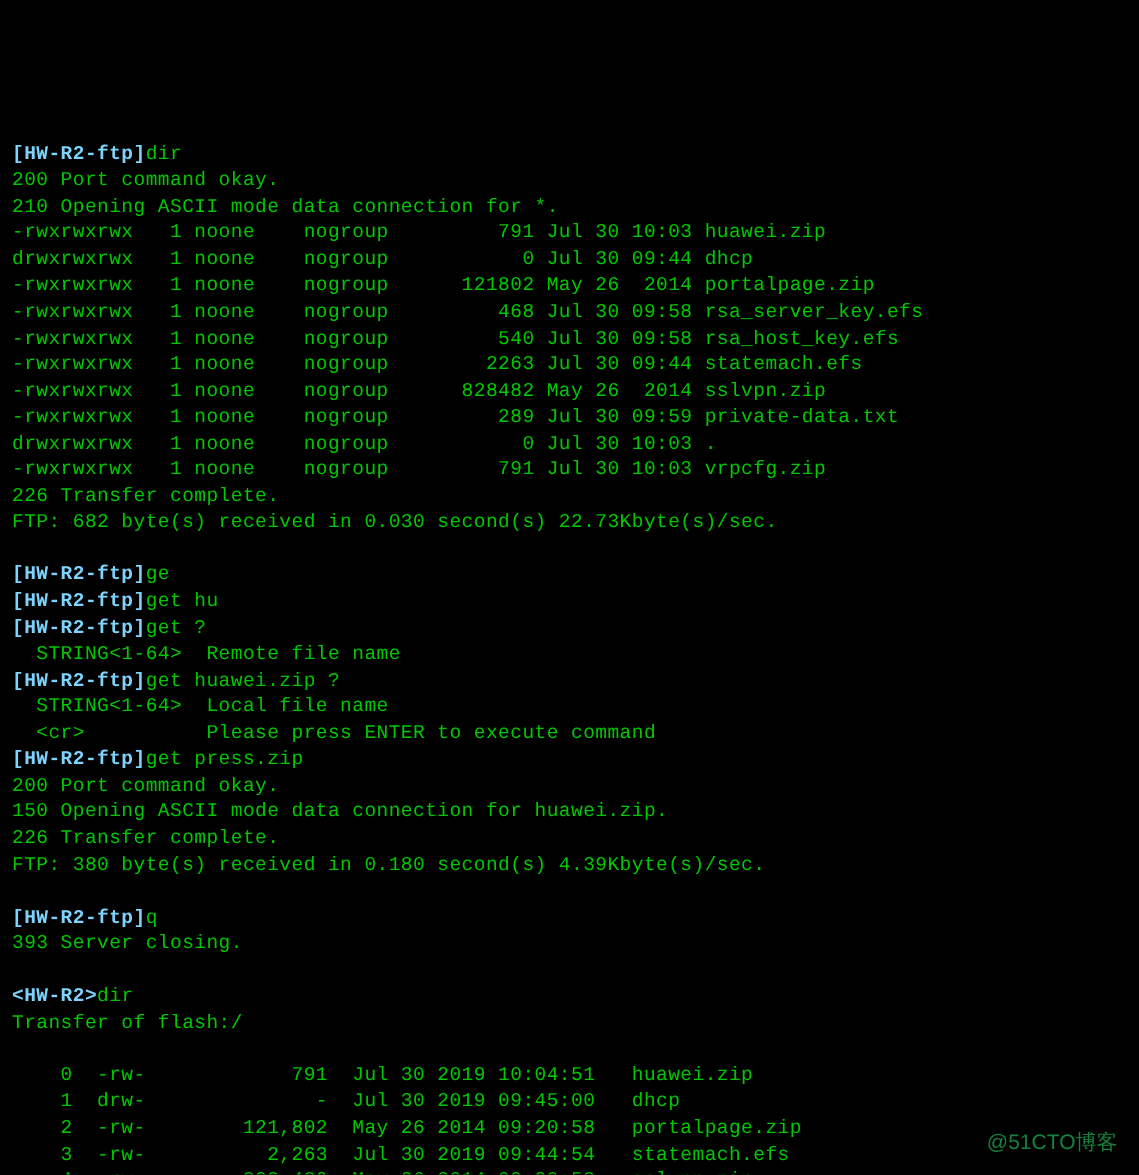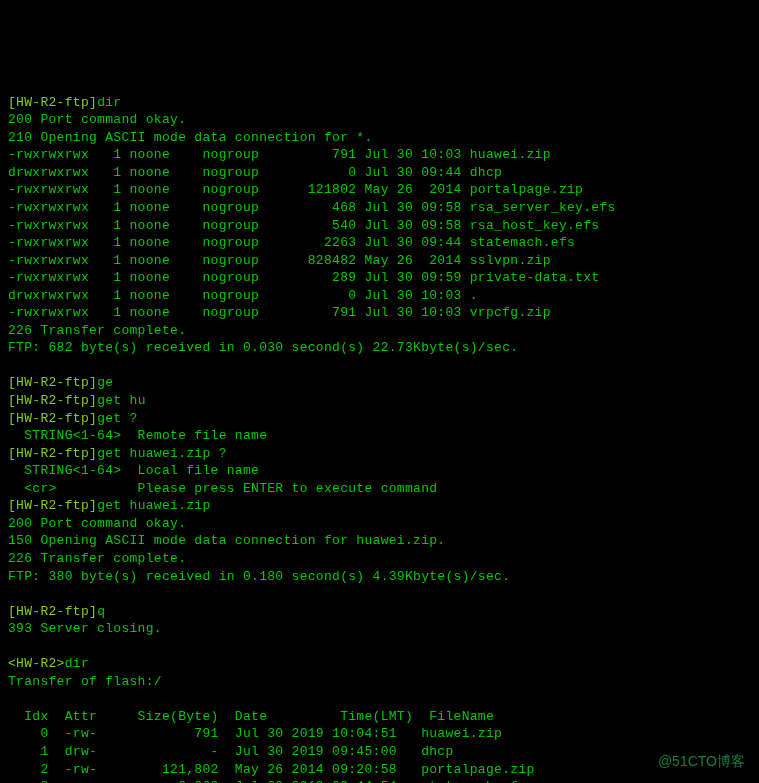--- a/index.html
+++ b/index.html
@@ -9,21 +9,21 @@
       font-family: "Courier New", monospace;
       font-size: 13px;
       line-height: 1.35;
       padding: 6px 8px;
       white-space: pre;
       width: 759px;
       height: 783px;
       position: relative;
       overflow: hidden;
     }
-    .bright { color: #84cc16; }
+    .bright { color: #7dd3fc; font-weight: bold; }
     .term { letter-spacing: 0.3px; }
     .watermark {
       position: absolute;
       bottom: 12px;
       right: 14px;
       color: #15803d;
       font-family: Arial, sans-serif;
       font-size: 14px;
       letter-spacing: 0;
       white-space: nowrap;
@@ -51,34 +51,33 @@
 </div><span>226 Transfer complete.</span>
 <span>FTP: 682 byte(s) received in 0.030 second(s) 22.73Kbyte(s)/sec.</span>
 
 <span class="bright">[HW-R2-ftp]</span><span>ge</span>
 <span class="bright">[HW-R2-ftp]</span><span>get hu</span>
 <span class="bright">[HW-R2-ftp]</span><span>get ?</span>
 <span>  STRING&lt;1-64&gt;  Remote file name</span>
 <span class="bright">[HW-R2-ftp]</span><span>get huawei.zip ?</span>
 <span>  STRING&lt;1-64&gt;  Local file name</span>
 <span>  &lt;cr&gt;          Please press ENTER to execute command</span>
-<span class="bright">[HW-R2-ftp]</span><span>get huawei.zip</span>
+<span class="bright">[HW-R2-ftp]</span><span>get press.zip</span>
 <span>200 Port command okay.</span>
 <span>150 Opening ASCII mode data connection for huawei.zip.</span>
 <span>226 Transfer complete.</span>
 <span>FTP: 380 byte(s) received in 0.180 second(s) 4.39Kbyte(s)/sec.</span>
 
 <span class="bright">[HW-R2-ftp]</span><span>q</span>
 <span>393 Server closing.</span>
 
 <span class="bright">&lt;HW-R2&gt;</span><span>dir</span>
 <span>Transfer of flash:/</span>
 
-<div id="flash-header">  Idx  Attr     Size(Byte)  Date         Time(LMT)  FileName
-</div><div id="flash-listing">    0  -rw-            791  Jul 30 2019 10:04:51   huawei.zip
+<div id="flash-listing">    0  -rw-            791  Jul 30 2019 10:04:51   huawei.zip
     1  drw-              -  Jul 30 2019 09:45:00   dhcp
     2  -rw-        121,802  May 26 2014 09:20:58   portalpage.zip
     3  -rw-          2,263  Jul 30 2019 09:44:54   statemach.efs
     4  -rw-        828,482  May 26 2014 09:20:58   sslvpn.zip
     5  -rw-            608  Jul 30 2019 09:44:52   vrpcfg.zip
 </div>
 
 
 </div>
 

